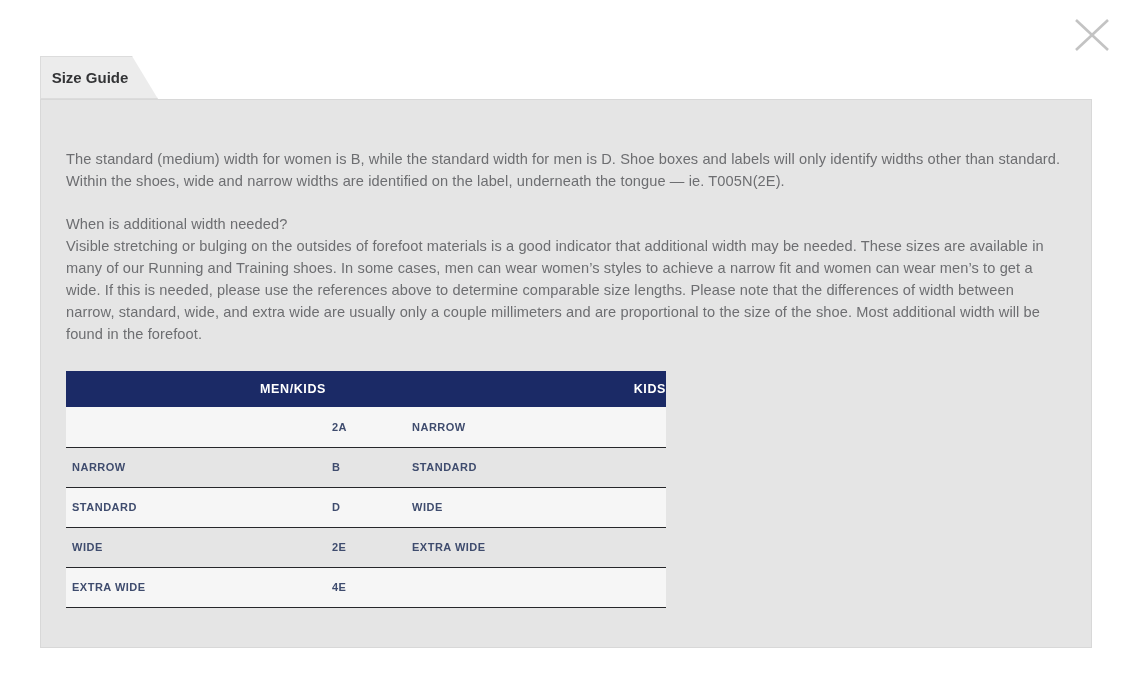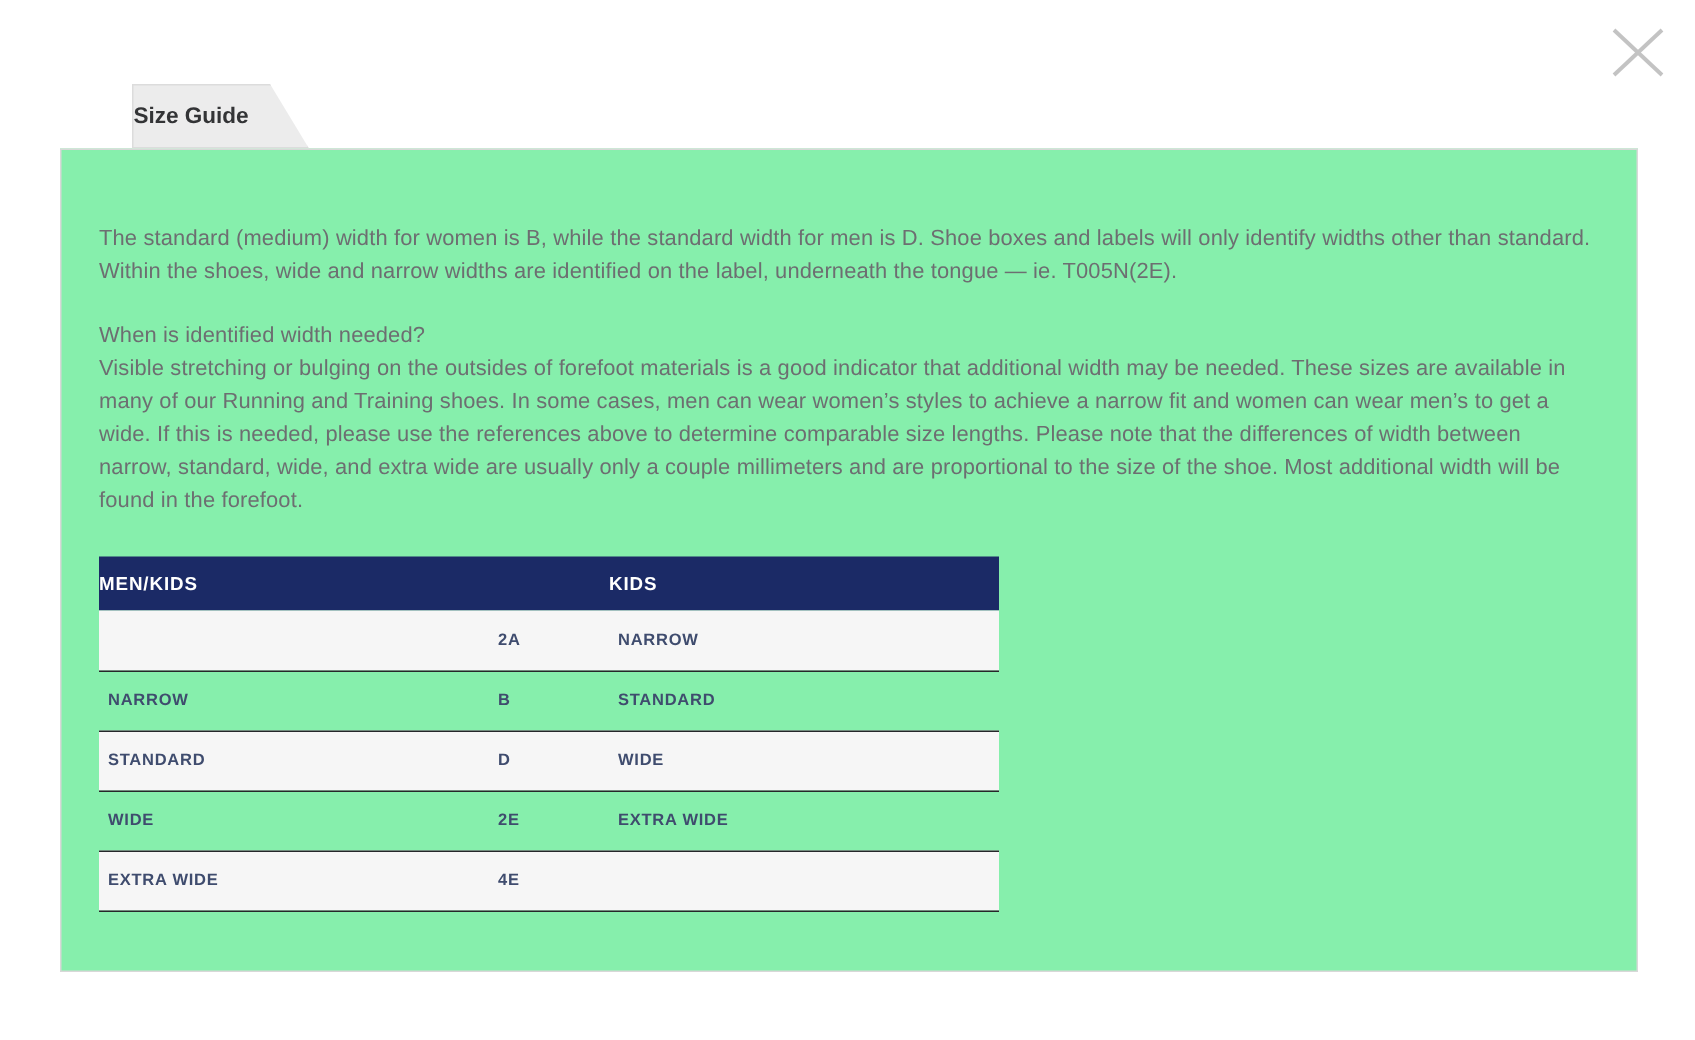--- a/index.html
+++ b/index.html
@@ -17,24 +17,23 @@
   .close-btn {
     position: absolute; left: 1070px; top: 12px;
     width: 44px; height: 44px;
     background: transparent; border: none; cursor: pointer; padding: 0;
   }
   .close-btn svg { display: block; }
 
   
   .tab {
     position: absolute;
-    display: flex; align-items: center; justify-content: flex-start;
+    display: flex; align-items: center; justify-content: center;
     font-size: 15px; font-weight: bold; color: #333436;
     cursor: pointer;
-    margin-left: 48px;
   }
   .tab-size {
     left: 40px; top: 56px; width: 118px; height: 43px;
     background: #ececec;
     border: 1px solid #dcdcdc;
     clip-path: polygon(0 0, calc(100% - 26px) 0, 100% 100%, 0 100%);
     z-index: 2;
     padding-right: 18px;
   }
   .tab-width {
@@ -44,21 +43,21 @@
     border-bottom: none;
     z-index: 4;
     color: #222325;
   }
 
   
   .panel {
     position: absolute;
     left: 40px; top: 99px;
     width: 1052px; height: 549px;
-    background: #86efac;
+    background: #e5e5e5;
     border: 1px solid #d8d8d8;
     z-index: 1;
     padding: 48px 26px 0 25px;
   }
   .para, .block {
     color: #6d6e71;
     font-size: 14.6px;
     line-height: 22px;
     letter-spacing: 0.1px;
     width: 1000px;
@@ -72,21 +71,21 @@
     border-collapse: collapse;
     table-layout: fixed;
   }
   .width-table th {
     background: #1b2a66;
     color: #ffffff;
     font-size: 12.5px;
     font-weight: bold;
     letter-spacing: 0.6px;
     height: 36px;
-    text-align: left;
+    text-align: right;
     vertical-align: middle;
   }
   .width-table td {
     height: 40px;
     vertical-align: middle;
     font-size: 11px;
     font-weight: bold;
     letter-spacing: 0.5px;
     color: #3f4c6e;
     border-bottom: 1px solid #26272a;
@@ -109,21 +108,21 @@
 
   <div class="tab tab-size">
     <span>Size Guide</span>
   </div>
 
   <div class="panel">
 
     <p class="para">The standard (medium) width for women is B, while the standard width for men is D. Shoe boxes and labels will only identify widths other than standard. Within the shoes, wide and narrow widths are identified on the label, underneath the tongue — ie. T005N(2E).</p>
 
     <div class="block">
-      <div>When is identified width needed?</div>
+      <div>When is additional width needed?</div>
       <div>Visible stretching or bulging on the outsides of forefoot materials is a good indicator that additional width may be needed. These sizes are available in many of our Running and Training shoes. In some cases, men can wear women’s styles to achieve a narrow fit and women can wear men’s to get a wide. If this is needed, please use the references above to determine comparable size lengths. Please note that the differences of width between narrow, standard, wide, and extra wide are usually only a couple millimeters and are proportional to the size of the shoe. Most additional width will be found in the forefoot.</div>
     </div>
 
     <table class="width-table">
       <colgroup>
         <col style="width:260px">
           <col style="width:80px">
           <col style="width:260px">
       </colgroup>
       <thead>

